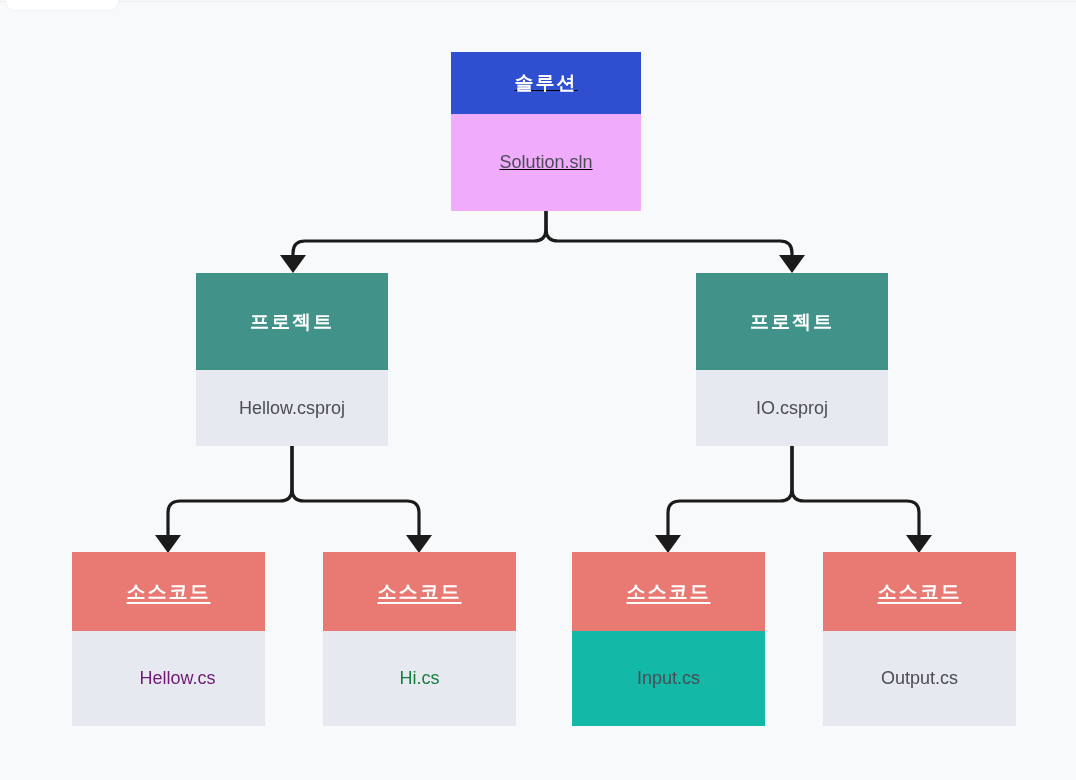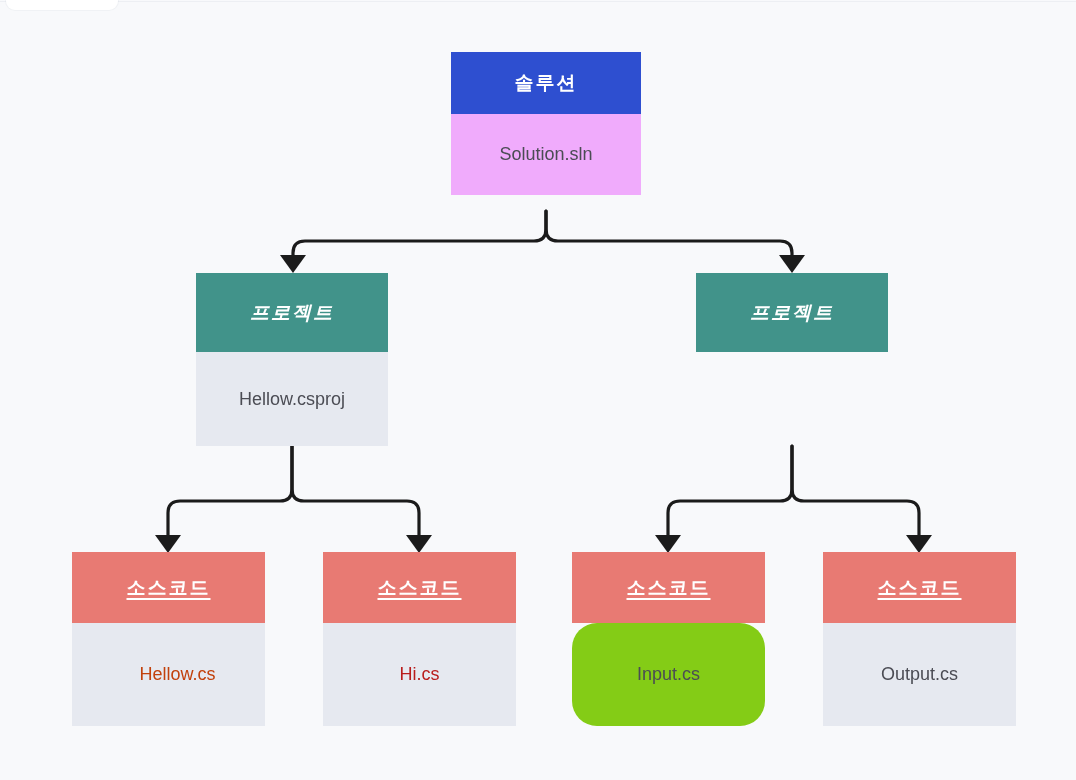--- a/index.html
+++ b/index.html
@@ -39,30 +39,30 @@
     text-underline-offset:4px;
     text-decoration-thickness:1.5px;
   }
   .bd{
     flex:1;
     display:flex;align-items:center;justify-content:center;
     color:#4b4c54;
     font-size:18px;font-weight:400;
   }
   
-  .n-solution {left:451px;top:52px;width:190px;height:143px;}
+  .n-solution {left:451px;top:52px;width:190px;height:159px;text-decoration:underline;}
   .n-solution .hd{height:62px;}
   .n-greet    {left:196px;top:273px;width:192px;height:173px;}
   .n-io       {left:696px;top:273px;width:192px;height:173px;}
-  .n-greet .hd,.n-io .hd{height:79px;font-style:italic;}
+  .n-greet .hd,.n-io .hd{height:97px;}
   .n-hellow   {left:72px; top:552px;width:193px;height:174px;}
   .n-hi       {left:323px;top:552px;width:193px;height:174px;}
   .n-input    {left:572px;top:552px;width:193px;height:174px;}
   .n-output   {left:823px;top:552px;width:193px;height:174px;}
-  .n-hellow .hd,.n-hi .hd,.n-input .hd,.n-output .hd{height:71px;}
+  .n-hellow .hd,.n-hi .hd,.n-input .hd,.n-output .hd{height:79px;}
 </style>
 </head>
 <body>
 
 <div class="canvas">
 
   <div class="top-line"></div>
   <div class="pill"></div>
 
   <svg class="wires" width="1076" height="780" viewBox="0 0 1076 780">
@@ -91,35 +91,36 @@
     <div class="bd" style="background: #f0abfc; color: rgb(75, 76, 84);">Solution.sln</div>
   </div>
 
   <div class="node n-greet">
     <div class="hd" style="background: rgb(65, 147, 138); color: rgb(255, 255, 255);">프로젝트</div>
     <div class="bd" style="background: rgb(230, 233, 240); color: rgb(75, 76, 84);">Hellow.csproj</div>
   </div>
 
   <div class="node n-io">
     <div class="hd" style="background: rgb(65, 147, 138); color: rgb(255, 255, 255);">프로젝트</div>
+    <div class="bd" style="background: rgb(230, 233, 240); color: rgb(75, 76, 84);">IO.csproj</div>
   </div>
 
   <div class="node n-hellow">
     <div class="hd underlined" style="background: rgb(232, 122, 115); color: rgb(255, 255, 255);">소스코드</div>
-    <div class="bd" style="background: rgb(230, 233, 240); color: #c2410c; padding-left: 18px;">Hellow.cs</div>
+    <div class="bd" style="background: rgb(230, 233, 240); color: #701a75; padding-left: 18px;">Hellow.cs</div>
   </div>
 
   <div class="node n-hi">
     <div class="hd underlined" style="background: rgb(232, 122, 115); color: rgb(255, 255, 255);">소스코드</div>
-    <div class="bd" style="background: rgb(230, 233, 240); color: #b91c1c;">Hi.cs</div>
+    <div class="bd" style="background: rgb(230, 233, 240); color: #15803d;">Hi.cs</div>
   </div>
 
   <div class="node n-input">
     <div class="hd underlined" style="background: rgb(232, 122, 115); color: rgb(255, 255, 255);">소스코드</div>
-    <div class="bd" style="background: #84cc16; color: rgb(75, 76, 84); border-radius: 25px;">Input.cs</div>
+    <div class="bd" style="background: #14b8a6; color: rgb(75, 76, 84);">Input.cs</div>
   </div>
 
   <div class="node n-output">
     <div class="hd underlined" style="background: rgb(232, 122, 115); color: rgb(255, 255, 255);">소스코드</div>
     <div class="bd" style="background: rgb(230, 233, 240); color: rgb(75, 76, 84);">Output.cs</div>
   </div>
 
 </div>
 
 </body></html>

